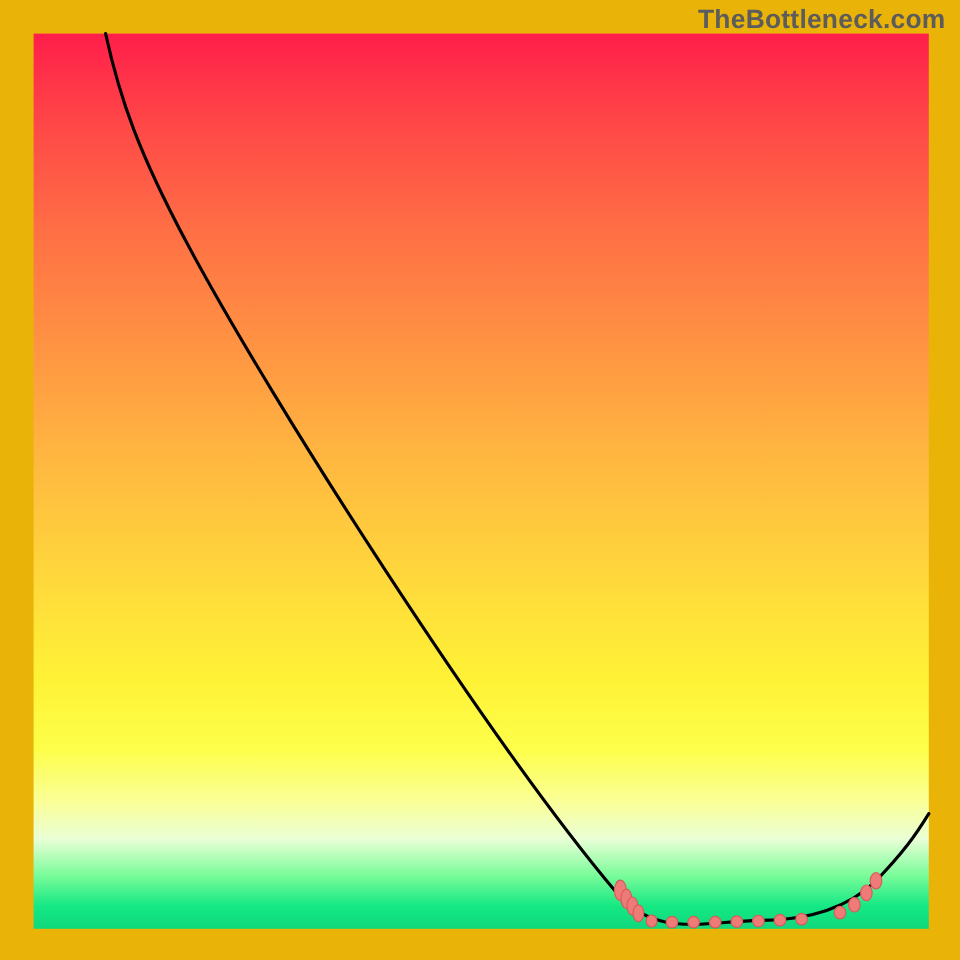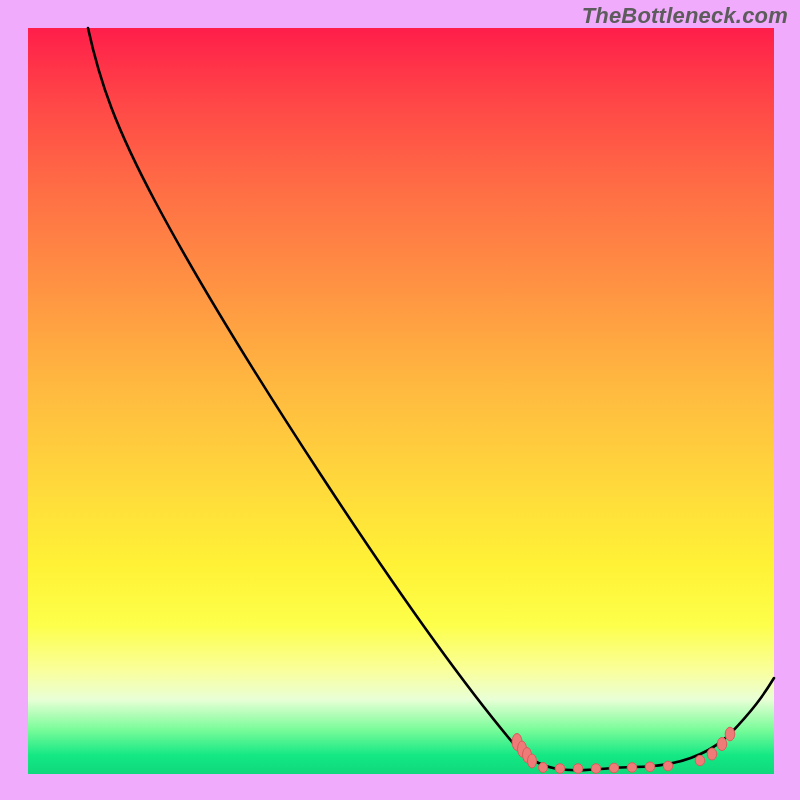--- a/index.html
+++ b/index.html
@@ -8,22 +8,21 @@
     width: 800px;
     height: 800px;
     background: #000;
     overflow: hidden;
     font-family: Arial, Helvetica, sans-serif;
   }
   .frame {
     position: relative;
     width: 800px;
     height: 800px;
-    background: #f0abfc;
-    font-style: italic;
+    background: #eab308;
   }
   .watermark {
     position: absolute;
     top: 3px;
     right: 12px;
     font-size: 22px;
     font-weight: 600;
     color: #5c5c5c;
     letter-spacing: 0.2px;
     z-index: 30;

